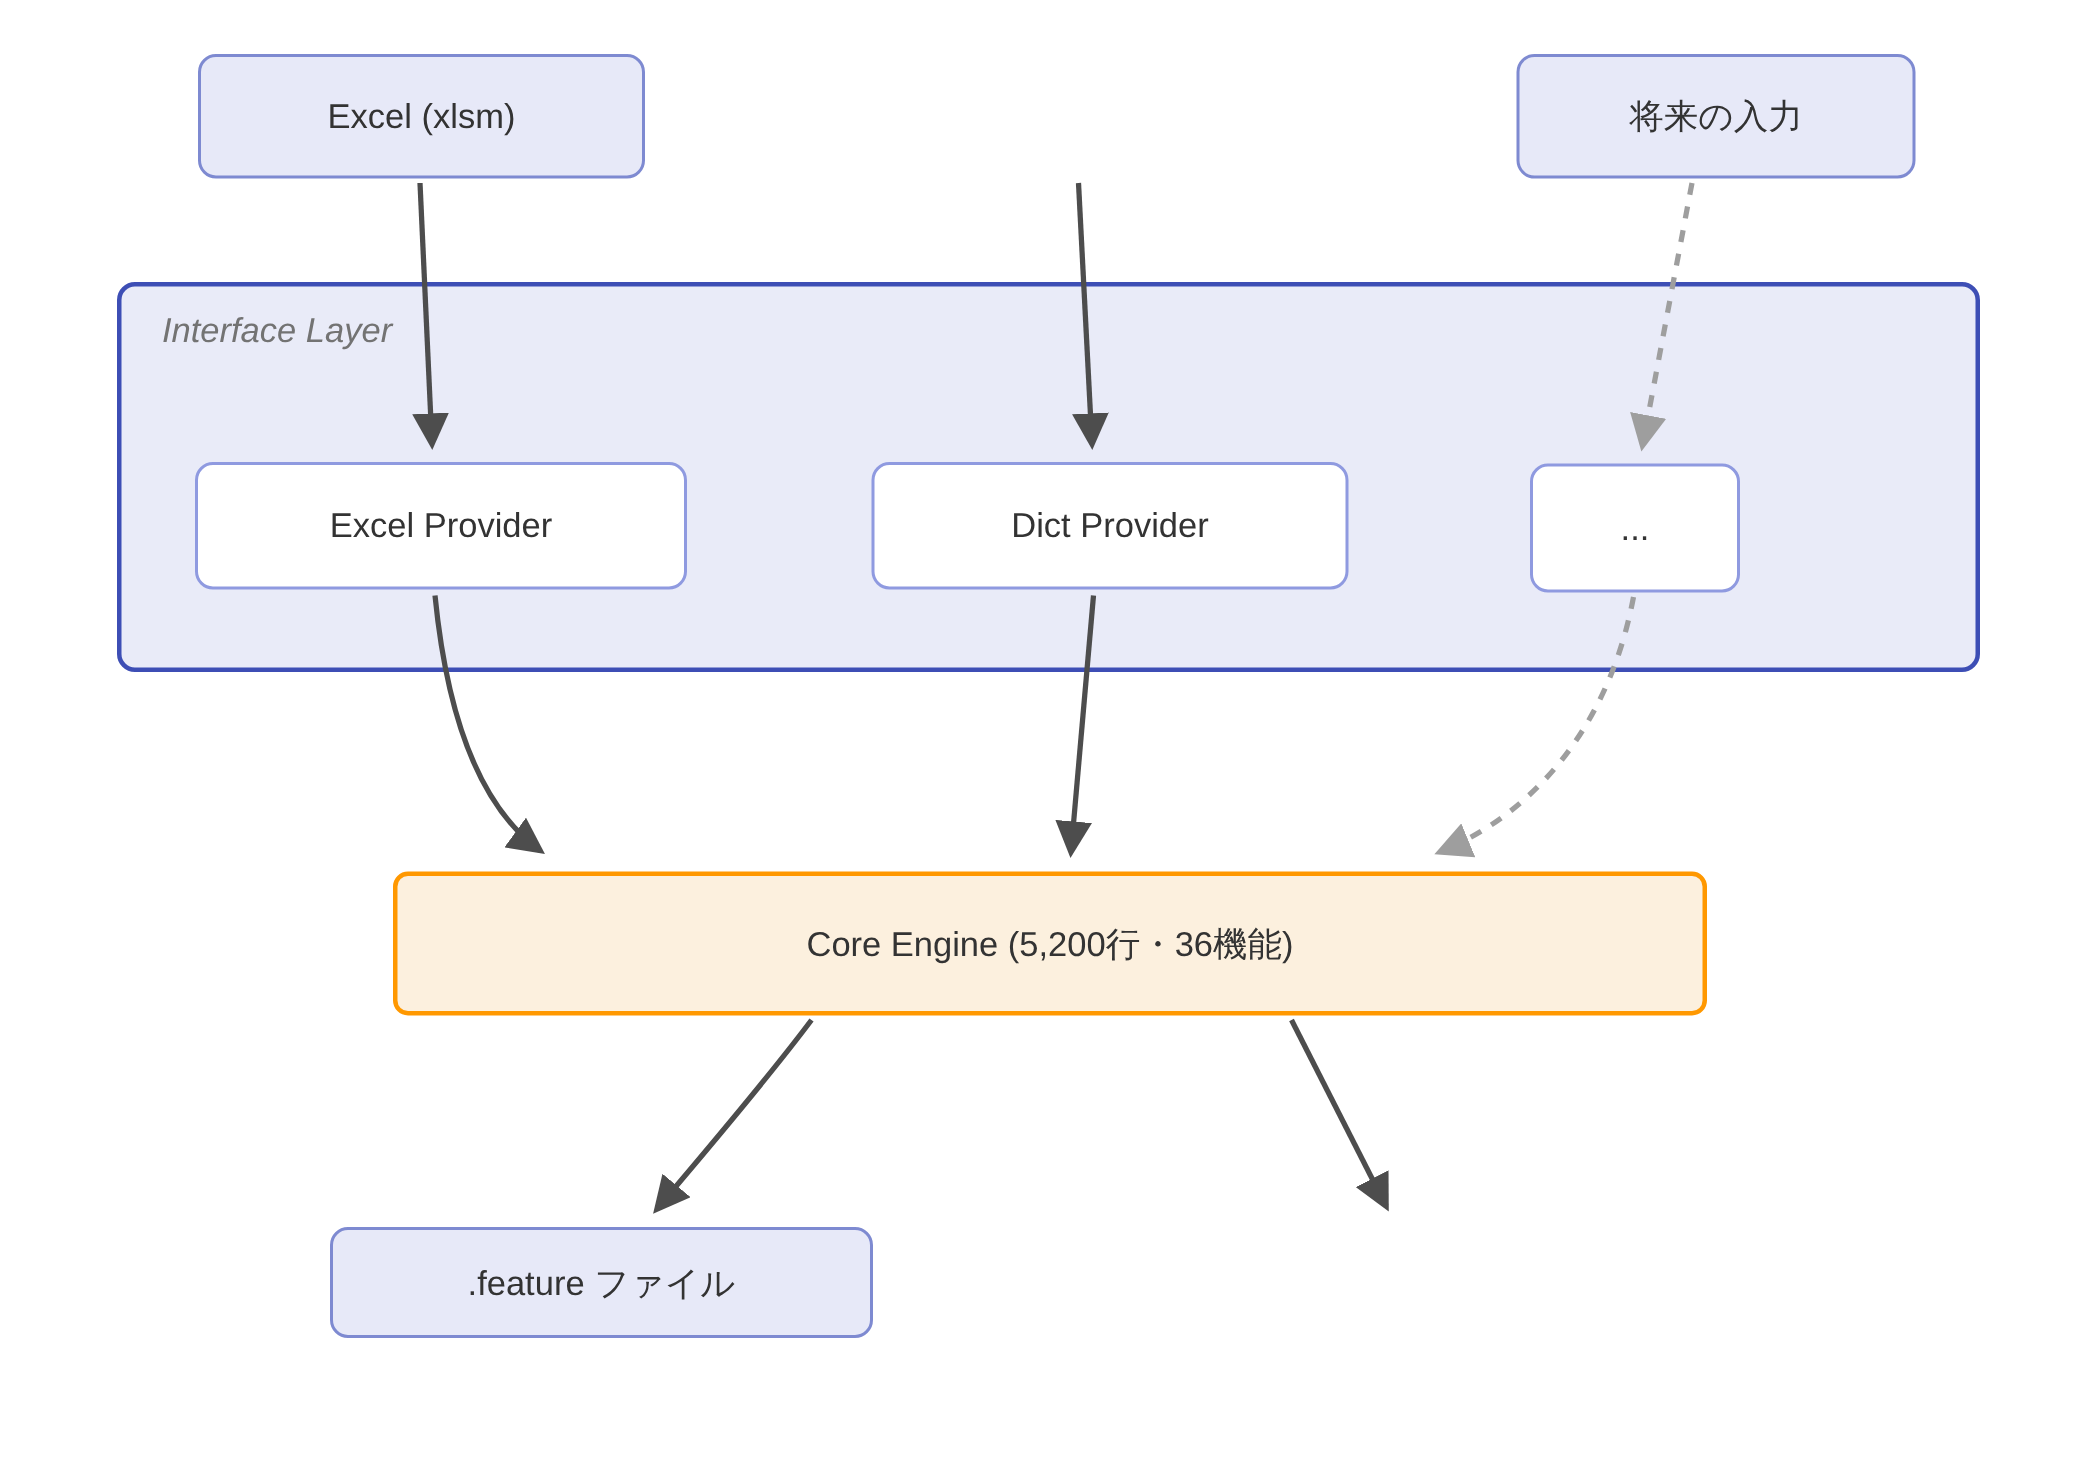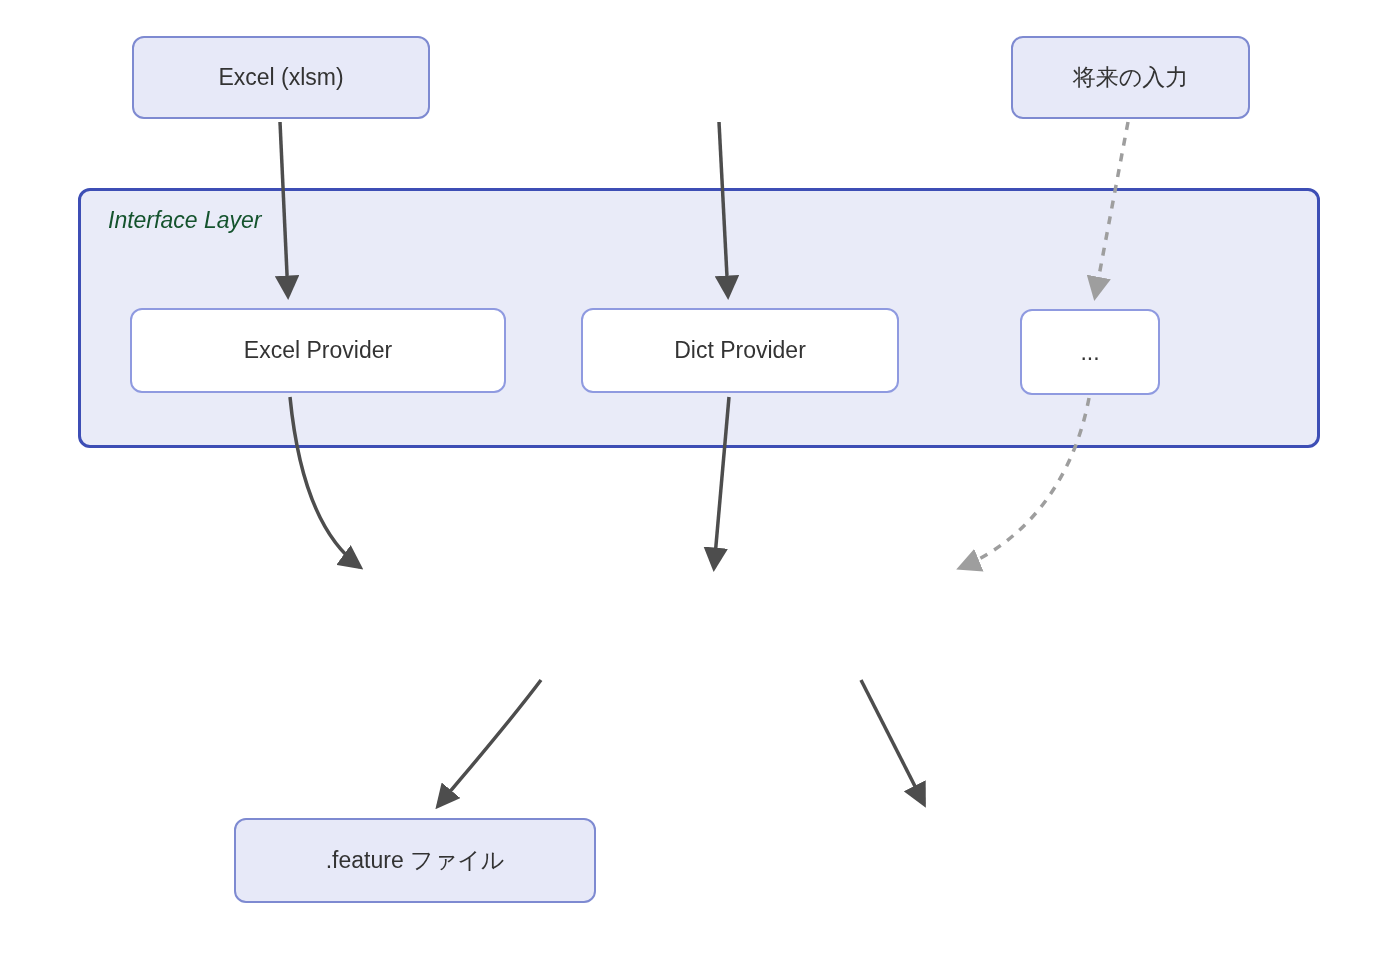--- a/index.html
+++ b/index.html
@@ -50,21 +50,21 @@
     background: #e9ebf8;
     border: 3px solid #3d4eb5;
     border-radius: 12px;
   }
   .cluster-label {
     position: absolute;
     left: 27px;
     top: 16px;
     font-size: 23px;
     font-style: italic;
-    color: #14532d;
+    color: #737373;
   }
   svg.edges {
     position: absolute;
     left: 0;
     top: 0;
     width: 1400px;
     height: 980px;
     pointer-events: none;
   }
   .edge-solid {
@@ -74,26 +74,26 @@
   }
   .edge-dashed {
     fill: none;
     stroke: #9e9e9e;
     stroke-width: 3.5;
     stroke-dasharray: 8 8;
   }
   
   #n-excel   { left: 132px;  top: 36px;  width: 298px; height: 83px; }
   #n-webui   { left: 562px;  top: 36px;  width: 318px; height: 83px; }
-  #n-future  { left: 1011px; top: 36px;  width: 239px; height: 83px; }
-  #n-excelp  { left: 130px;  top: 308px; width: 376px; height: 85px; }
+  #n-future  { left: 1011px; top: 36px;  width: 266px; height: 83px; }
+  #n-excelp  { left: 130px;  top: 308px; width: 328px; height: 85px; }
   #n-dictp   { left: 581px;  top: 308px; width: 318px; height: 85px; }
   #n-dots    { left: 1020px; top: 309px; width: 140px; height: 86px; }
   #n-core    { left: 262px;  top: 581px; width: 876px; height: 96px; }
-  #n-feature { left: 234px;  top: 818px; width: 362px; height: 85px; }
+  #n-feature { left: 220px;  top: 818px; width: 362px; height: 74px; }
   #n-param   { left: 798px;  top: 818px; width: 302px; height: 85px; }
 </style>
 </head>
 <body>
 
 <div class="canvas">
 
   <div class="cluster">
     <div class="cluster-label">Interface Layer</div>
   </div>
@@ -121,17 +121,18 @@
 
 
   <div id="n-future" class="node node-lavender">将来の入力</div>
 
   <div id="n-excelp" class="node node-provider">Excel Provider</div>
 
   <div id="n-dictp" class="node node-provider">Dict Provider</div>
 
   <div id="n-dots" class="node node-provider">...</div>
 
+  <div id="n-core" class="node node-core">Core Engine (5,200行・36機能)</div>
 
   <div id="n-feature" class="node node-lavender">.feature ファイル</div>
 
 
 </div>
 
 </body></html>

